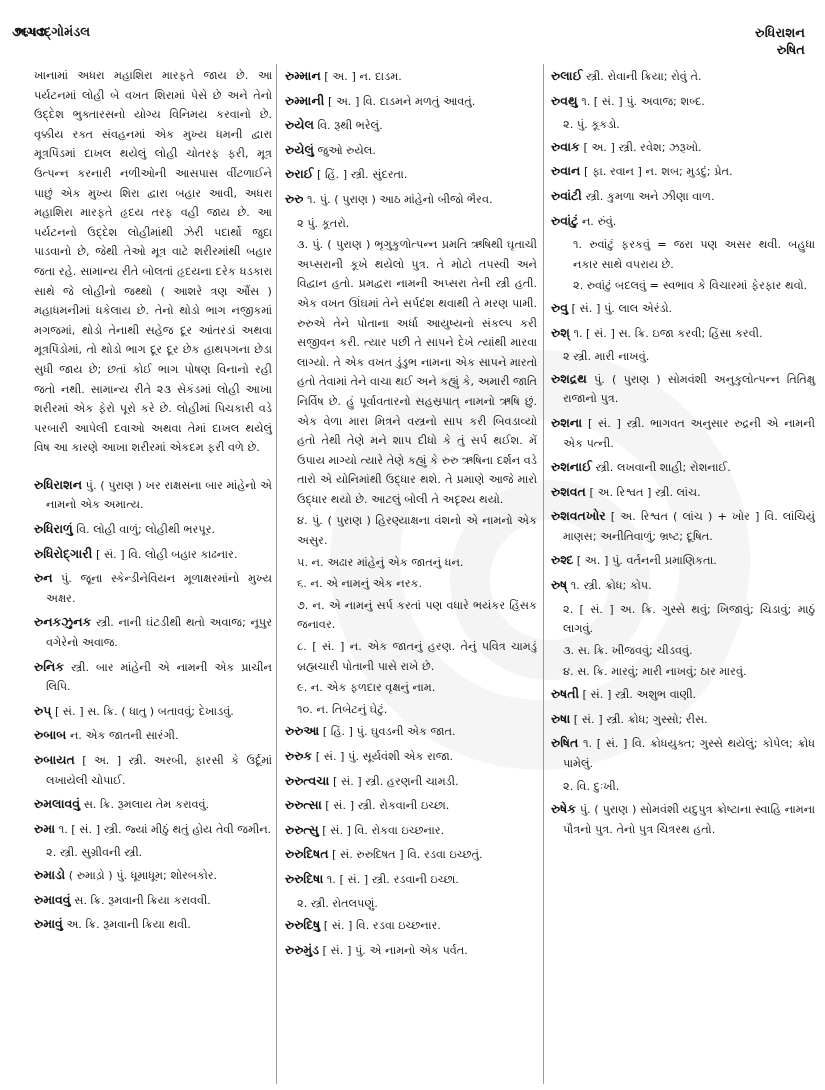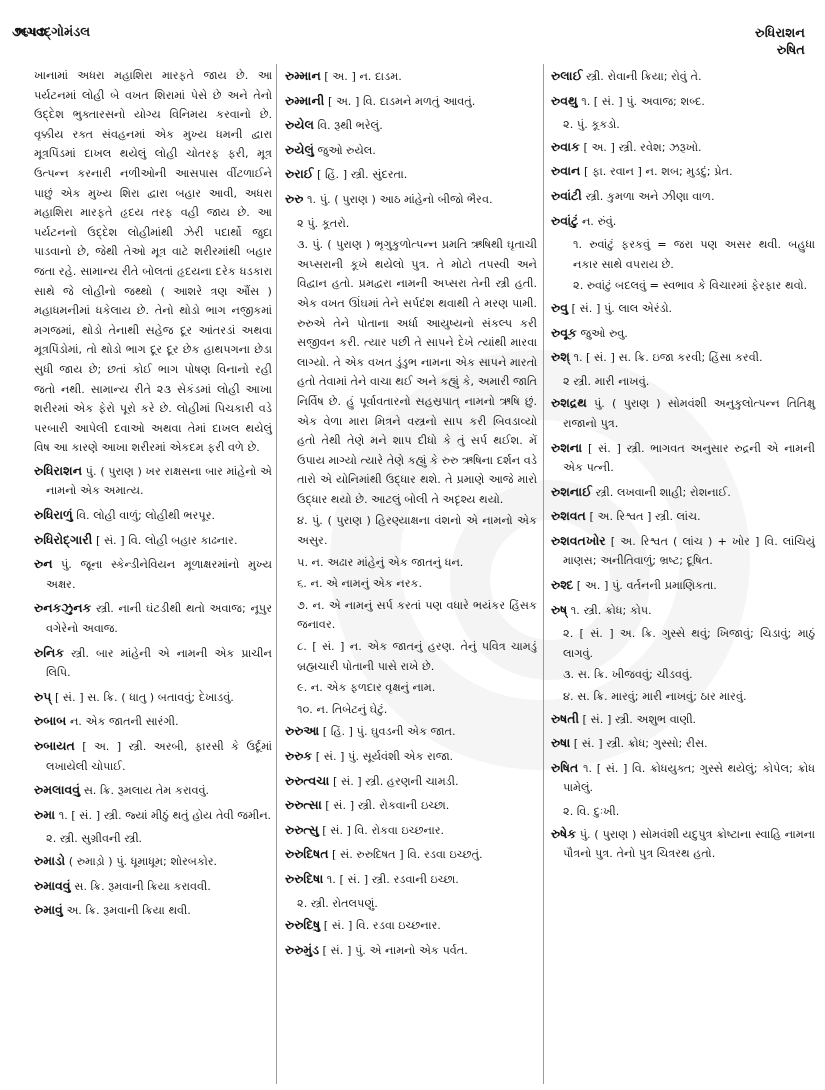--- a/index.html
+++ b/index.html
@@ -14,21 +14,21 @@
   .running-title { position:absolute; left:16px; width:825px; top:6px; text-align:left; font-size:13px; font-weight:bold; }
   .guide { position:absolute; right:20px; top:6px; text-align:right; font-size:13px; font-weight:bold; line-height:17px; }
   .col { position:absolute; top:66px; z-index:1; font-size:11.3px; line-height:19.6px; }
   .c1 { left:34px; width:238px; }
   .c2 { left:285px; width:252px; }
   .c3 { left:551px; width:264px; }
   .rule { position:absolute; top:64px; width:1px; background:#9a9a9a; z-index:1; }
   .r1 { left:276px; height:1020px; }
   .r2 { left:543px; height:1020px; }
   .entry { margin:0 0 4px 0; text-align:justify; padding-left:12px; text-indent:-12px; }
-  .entry.cont { padding-left:0; text-indent:0; margin-bottom:3px; }
+  .entry.cont { padding-left:0; text-indent:0; margin-bottom:17px; }
   .sense { padding-left:12px; text-indent:0; margin:0 0 2px 0; text-align:justify; }
   .sense.deep { padding-left:22px; text-indent:0; }
   .hw { font-weight:bold; font-size:12.5px;margin-top:12px; }
   .gram { font-weight:normal; }
 </style>
 </head>
 <body>
 
 <div class="watermark"></div>
 <div class="watermark2"></div>
@@ -94,21 +94,20 @@
     <div class="entry"><span class="hw">રુલાઈ</span> <span class="gram">સ્ત્રી. રોવાની ક્રિયા; રોવું તે.</span></div>
     <div class="entry"><span class="hw">રુવથુ</span> <span class="gram">૧. [ સં. ] પું. અવાજ; શબ્દ.</span></div>
     <div class="sense">૨. પું. કૂકડો.</div>
     <div class="entry"><span class="hw">રુવાક</span> <span class="gram">[ અ. ] સ્ત્રી. રવેશ; ઝરૂખો.</span></div>
     <div class="entry"><span class="hw">રુવાન</span> <span class="gram">[ ફા. રવાન ] ન. શબ; મુડદું; પ્રેત.</span></div>
     <div class="entry"><span class="hw">રુવાંટી</span> <span class="gram">સ્ત્રી. કુમળા અને ઝીણા વાળ.</span></div>
     <div class="entry"><span class="hw">રુવાંટું</span> <span class="gram">ન. રુંવું.</span></div>
     <div class="sense deep">૧. રુવાંટું ફરકવું = જરા પણ અસર થવી. બહુધા નકાર સાથે વપરાય છે.</div>
     <div class="sense deep">૨. રુવાંટું બદલવું = સ્વભાવ કે વિચારમાં ફેરફાર થવો.</div>
     <div class="entry"><span class="hw">રુવુ</span> <span class="gram">[ સં. ] પું. લાલ એરંડો.</span></div>
-    <div class="entry"><span class="hw">રુવૂક</span> <span class="gram">જુઓ રુવુ.</span></div>
     <div class="entry"><span class="hw">રુશ્</span> <span class="gram">૧. [ સં. ] સ. ક્રિ. ઇજા કરવી; હિંસા કરવી.</span></div>
     <div class="sense">૨ સ્ત્રી. મારી નાખવું.</div>
     <div class="entry"><span class="hw">રુશદ્રથ</span> <span class="gram">પું. ( પુરાણ ) સોમવંશી અનુકુલોત્પન્ન તિતિક્ષુ રાજાનો પુત્ર.</span></div>
     <div class="entry"><span class="hw">રુશના</span> <span class="gram">[ સં. ] સ્ત્રી. ભાગવત અનુસાર રુદ્રની એ નામની એક પત્ની.</span></div>
     <div class="entry"><span class="hw">રુશનાઈ</span> <span class="gram">સ્ત્રી. લખવાની શાહી; રોશનાઈ.</span></div>
     <div class="entry"><span class="hw">રુશવત</span> <span class="gram">[ અ. રિશ્વત ] સ્ત્રી. લાંચ.</span></div>
     <div class="entry"><span class="hw">રુશવતખોર</span> <span class="gram">[ અ. રિશ્વત ( લાંચ ) + ખોર ] વિ. લાંચિયું માણસ; અનીતિવાળું; ભ્રષ્ટ; દૂષિત.</span></div>
     <div class="entry"><span class="hw">રુશ્દ</span> <span class="gram">[ અ. ] પું. વર્તનની પ્રમાણિકતા.</span></div>
     <div class="entry"><span class="hw">રુષ્</span> <span class="gram">૧. સ્ત્રી. ક્રોધ; કોપ.</span></div>
     <div class="sense">૨. [ સં. ] અ. ક્રિ. ગુસ્સે થવું; ખિજાવું; ચિડાવું; માઠું લાગવું.</div>

